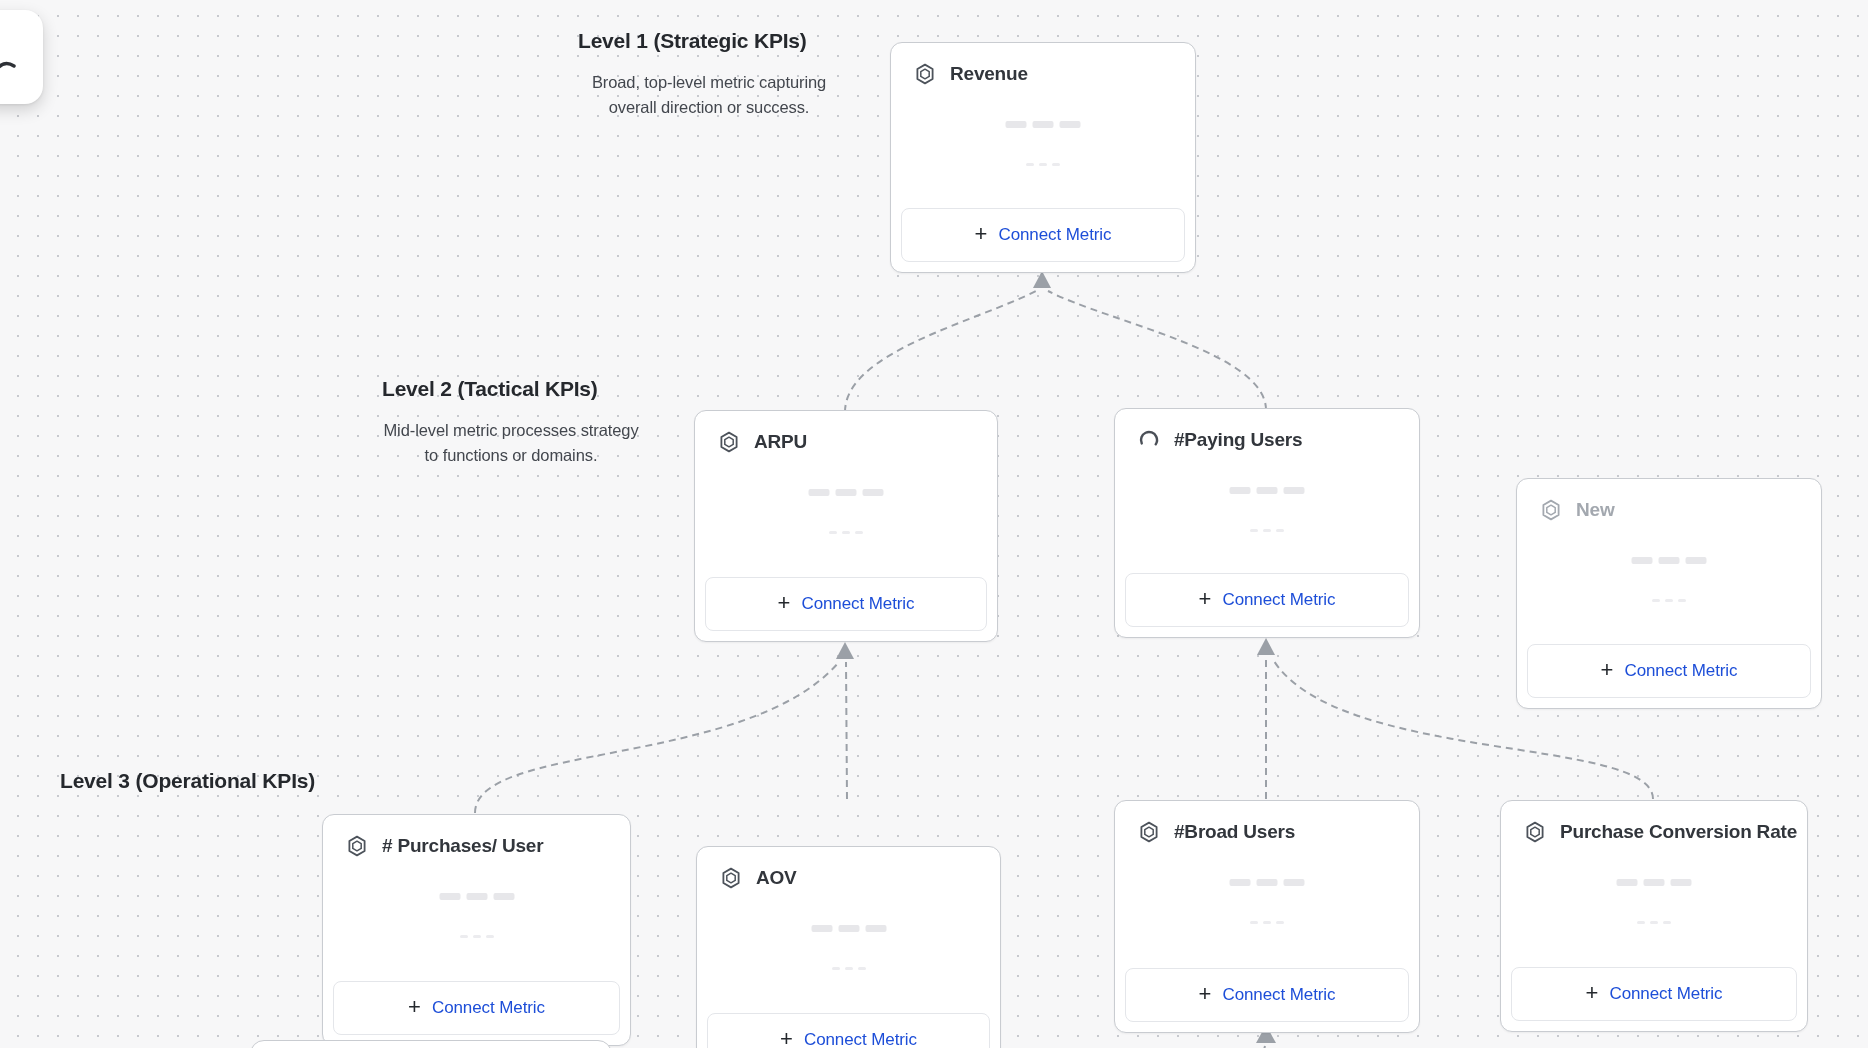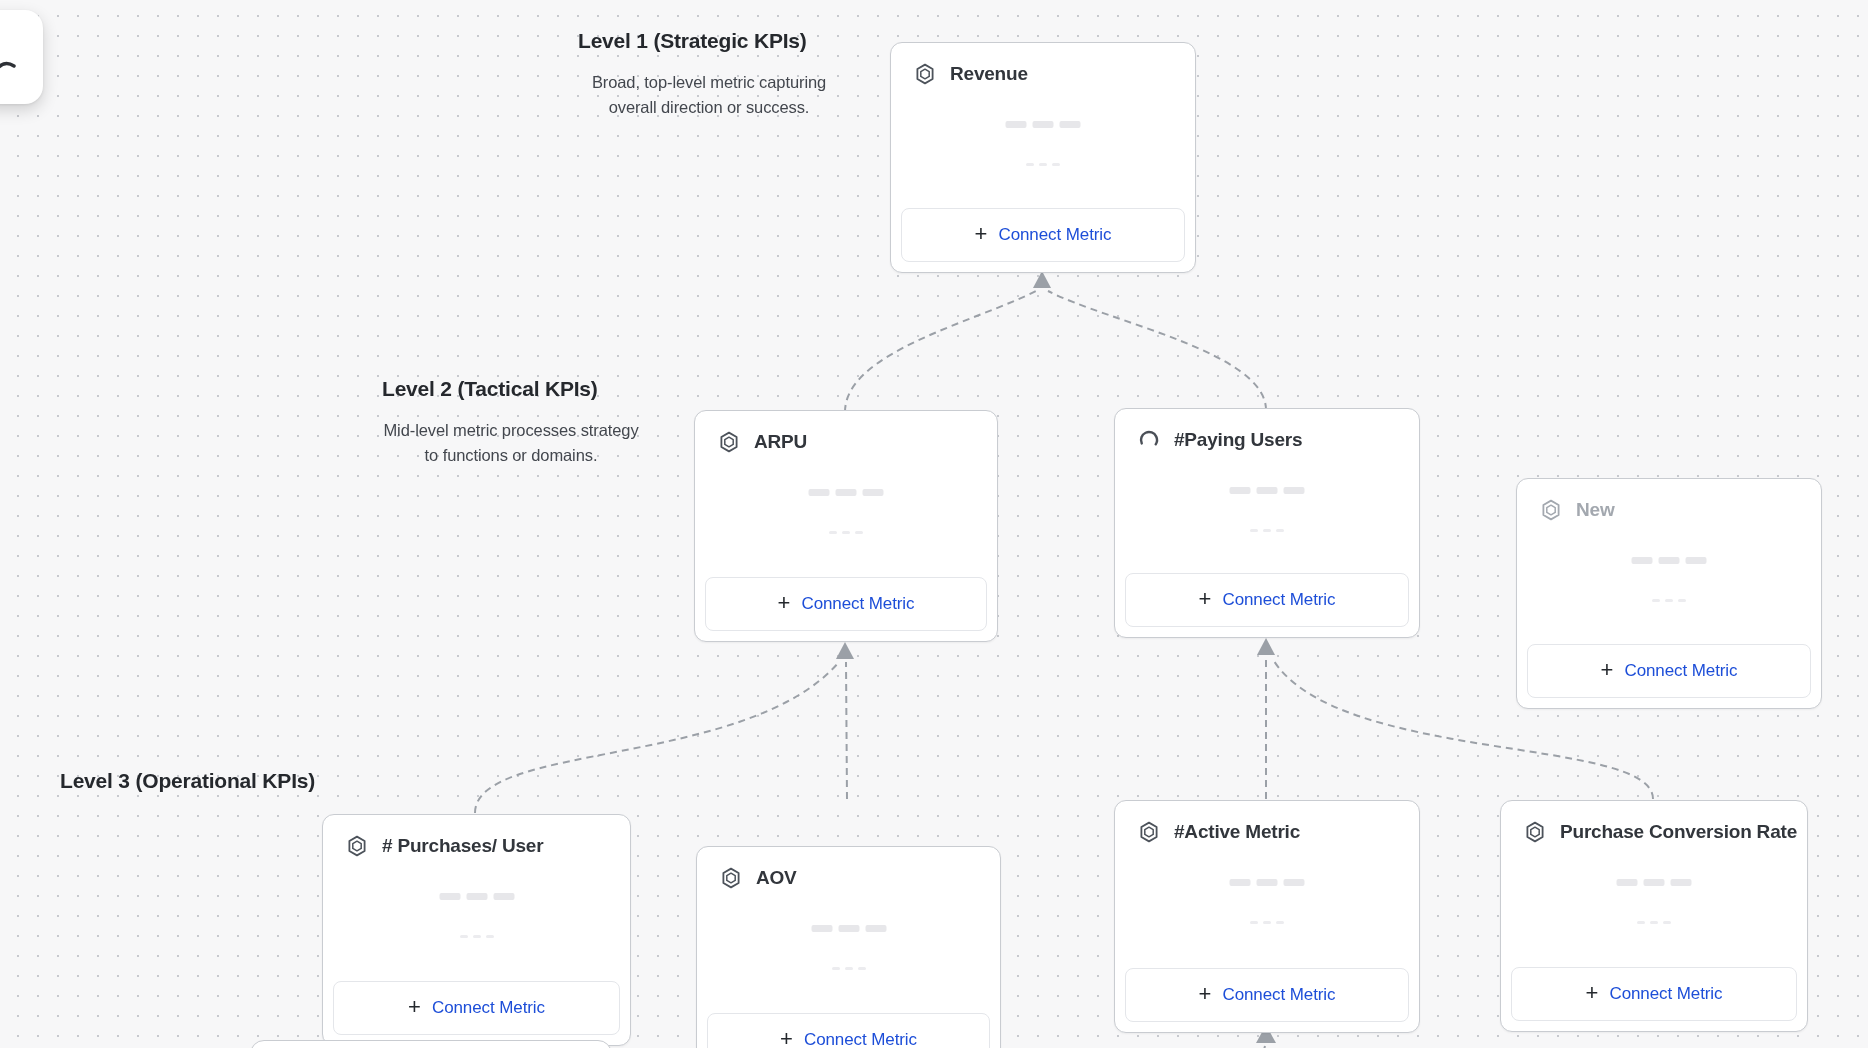--- a/index.html
+++ b/index.html
@@ -278,21 +278,21 @@
   <div class="card c-active">
     <div class="card-head">
       <span class="icon">
         <svg width="24" height="24" viewBox="0 0 24 24">
             <g fill="none" stroke="#4d535b" stroke-linejoin="round">
               <path stroke-width="1.8" d="M12 2.6 19.6 7 v10 L12 21.4 4.4 17 V7 Z"></path>
               <path stroke-width="1.5" d="M12 7.2 16.2 9.6 v4.8 L12 16.8 7.8 14.4 V9.6 Z"></path>
             </g>
           </svg>
       </span>
-      <span class="card-title">#Active Metric</span>
+      <span class="card-title">#Broad Users</span>
     </div>
     <div class="skel-bars">
         <i></i>
         <i></i>
         <i></i>
       </div>
     <div class="skel-dashes">
         <i></i>
         <i></i>
         <i></i>

